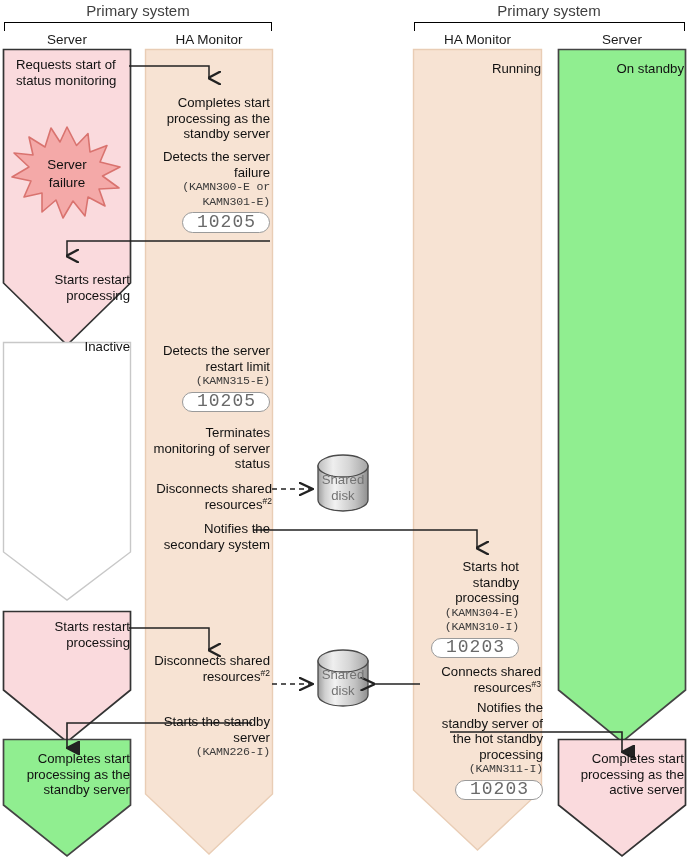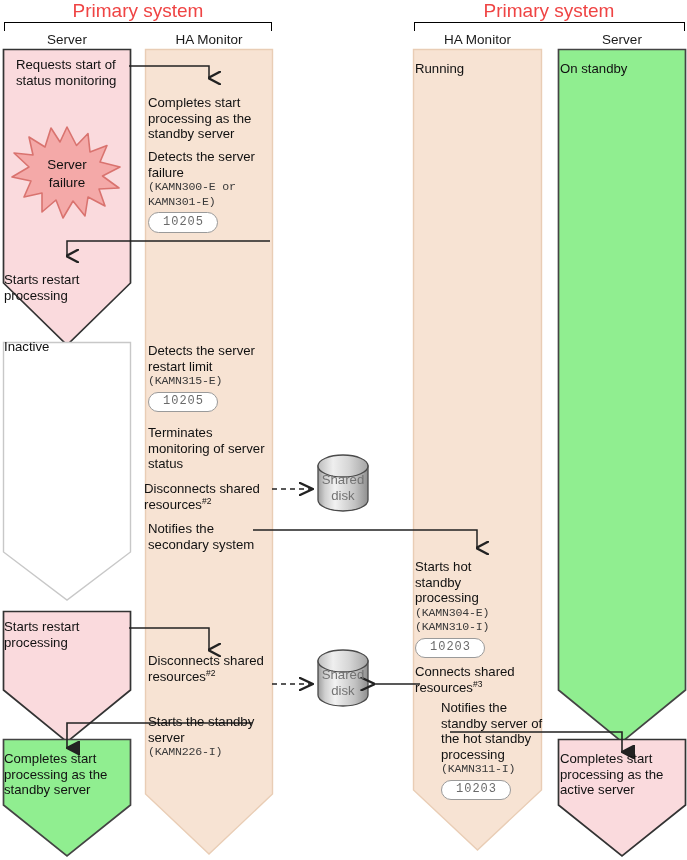--- a/index.html
+++ b/index.html
@@ -15,23 +15,23 @@
     overflow: hidden;
   }
   #stage { position: absolute; inset: 0; }
 
   .abs { position: absolute; }
 
   
   .group-title {
     position: absolute;
     text-align: center;
-    font-size: 19px;
+    font-size: 15px;
     line-height: 16px;
-    color: #ef4444;
+    color: #404040;
     white-space: nowrap;
   }
   .bracket {
     position: absolute;
     border-top: 1.6px solid #000;
     border-left: 1.6px solid #000;
     border-right: 1.6px solid #000;
     height: 9px;
   }
   .col-label {
@@ -39,21 +39,21 @@
     text-align: center;
     font-size: 13.5px;
     line-height: 16px;
     color: #1a1a1a;
     white-space: nowrap;
   }
 
   .lane-content {
     position: absolute;
     left: 0; right: 0; top: 0;
-    text-align: left;
+    text-align: right;
     font-size: 13.2px;
     line-height: 15.6px;
     color: #111;
   }
   .code {
     font-family: "Liberation Mono", "DejaVu Sans Mono", monospace;
     font-size: 11.6px;
     letter-spacing: -0.2px;
     color: #3a3a3a;
     display: block;
@@ -61,21 +61,21 @@
   }
   sup { font-size: 8.5px; vertical-align: super; line-height: 0; }
 
   .badge {
     display: inline-block;
     border: 1.2px solid #9a9a9a;
     border-radius: 11px;
     background: #ffffff;
     color: #6a6a6a;
     font-family: "Liberation Mono", "DejaVu Sans Mono", monospace;
-    font-size: 12px;
+    font-size: 18px;
     letter-spacing: 1px;
     padding: 1.5px 13px 2px 14px;
     line-height: 15px;
     margin: 3px 0 2px 0;
   }
   .star-label {
     position: absolute;
     left: 0; right: 0;
     text-align: center;
     font-size: 13.4px;

